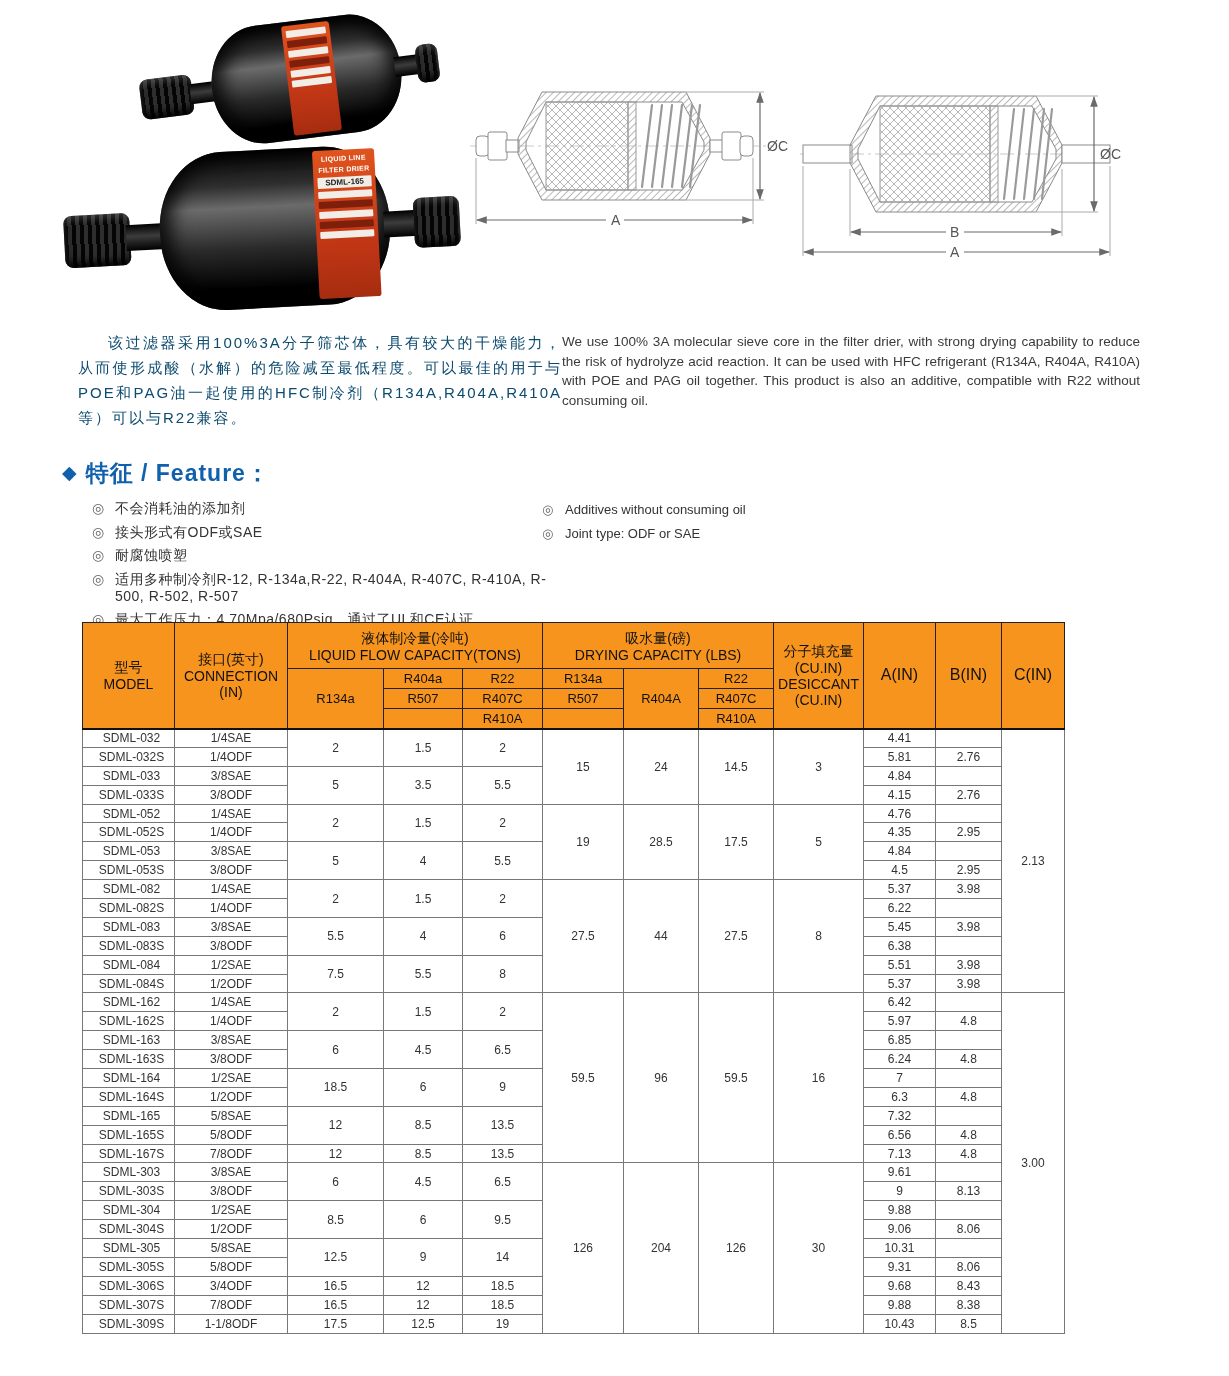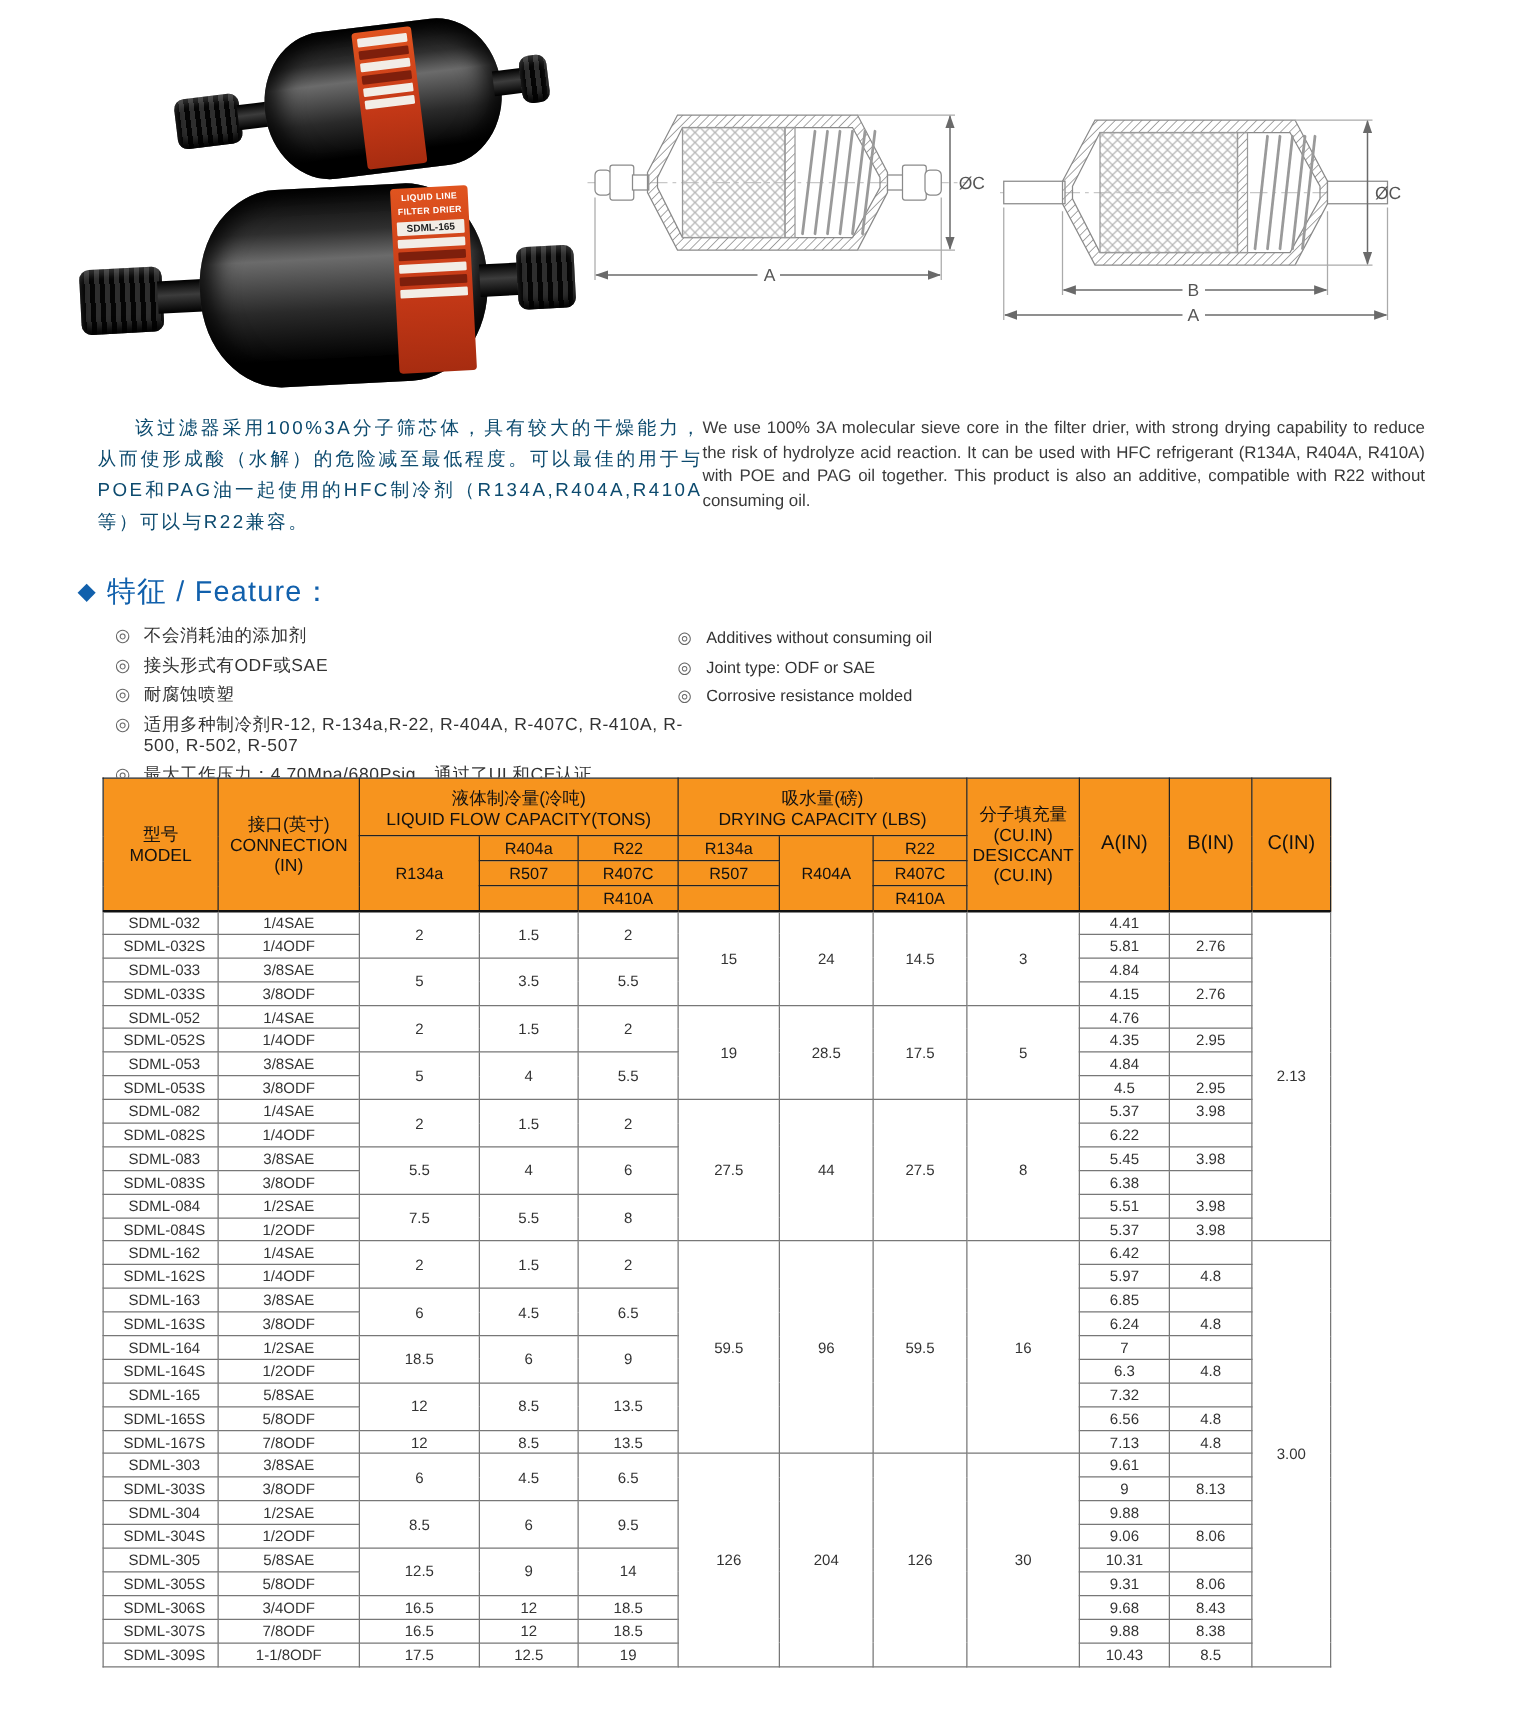--- a/index.html
+++ b/index.html
@@ -52,21 +52,21 @@
     font-size:15px; line-height:25px; letter-spacing:2px; text-align:justify;
     color:#0c4a6e; text-indent:2em; font-weight:500;
   }
   .intro-en {
     position:absolute; left:562px; top:332px; width:578px;
     font-size:13.5px; line-height:19.5px; text-align:justify; color:#3a3a3a;
   }
   
   .feature-head {
     position:absolute; left:62px; top:458px;
-    font-size:23px; font-weight:normal; color:#1160ac; letter-spacing:1px;
+    font-size:23px; font-weight:bold; color:#1160ac; letter-spacing:1px;
   }
   .feature-head .diamond { font-size:19px; margin-right:8px; position:relative; top:-2px; }
   ul.feat { position:absolute; list-style:none; }
   ul.feat li { position:relative; padding-left:23px; }
   ul.feat li::before { content:"◎"; position:absolute; left:0; top:0; color:#666; }
   ul.feat-zh { left:92px; top:500px; width:455px; font-size:14px; }
   ul.feat-zh li { line-height:17px; margin-bottom:6.5px; letter-spacing:.5px; }
   ul.feat-en { left:542px; top:502px; width:600px; font-size:13px; }
   ul.feat-en li { line-height:16px; margin-bottom:7.5px; }
   
@@ -237,21 +237,20 @@
 <ul class="feat feat-zh">
   <li>不会消耗油的添加剂</li>
   <li>接头形式有ODF或SAE</li>
   <li>耐腐蚀喷塑</li>
   <li>适用多种制冷剂R-12, R-134a,R-22, R-404A, R-407C, R-410A, R-500, R-502, R-507</li>
   <li>最大工作压力：4.70Mpa/680Psig，通过了UL和CE认证</li>
 </ul>
 <ul class="feat feat-en">
   <li>Additives without consuming oil</li>
   <li>Joint type: ODF or SAE</li>
-  <li>Corrosive resistance molded</li>
 </ul>
 
 <table class="spec">
   <colgroup>
     <col style="width:92px">
       <col style="width:113px">
     <col style="width:96px">
       <col style="width:79px">
       <col style="width:80px">
     <col style="width:81px">

